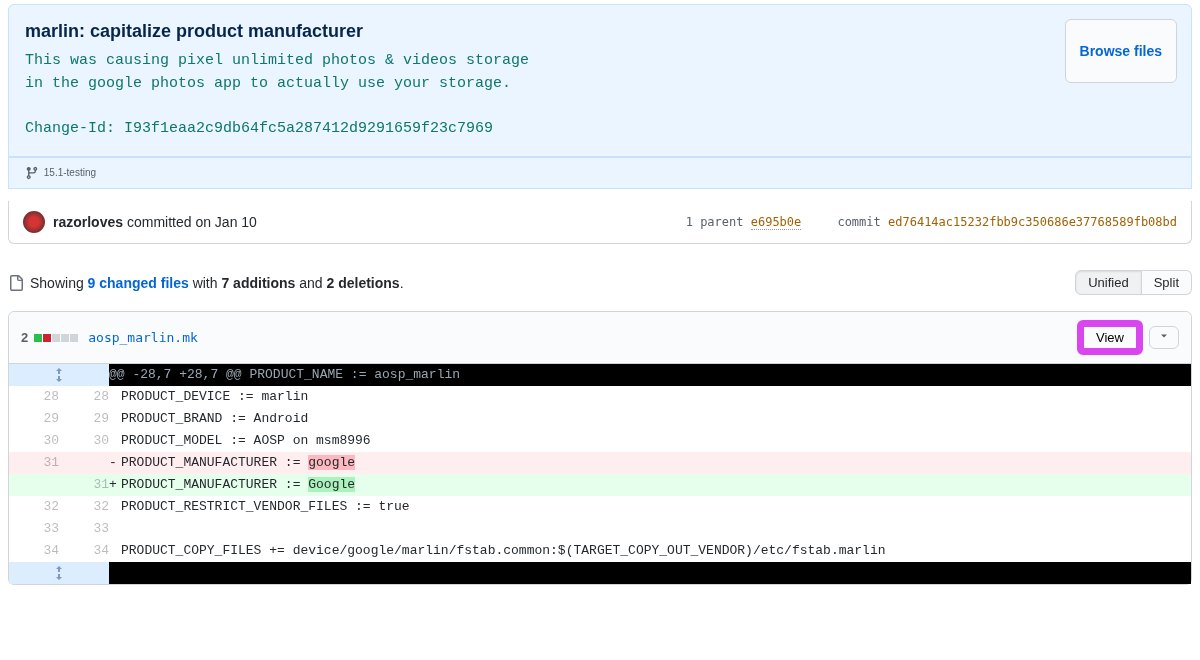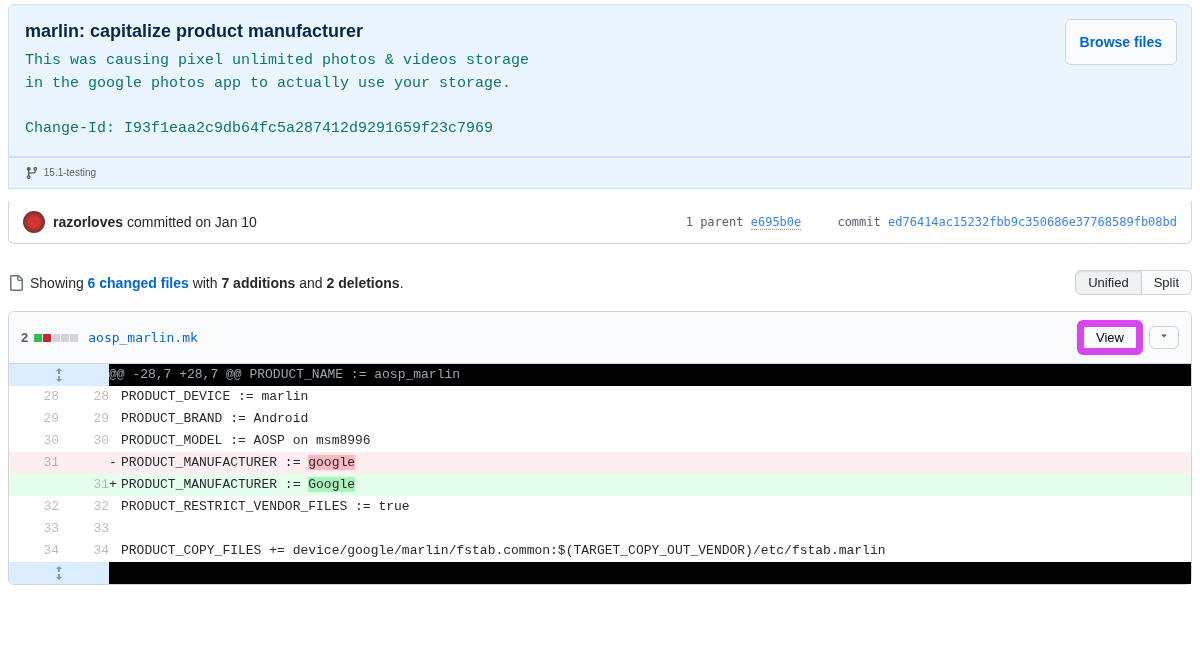--- a/index.html
+++ b/index.html
@@ -1,27 +1,27 @@
 <!DOCTYPE html>
 <html><head>
 <meta charset="utf-8">
 <style>
 * { box-sizing: border-box; margin: 0; padding: 0; }
 body { font-family: -apple-system, BlinkMacSystemFont, "Segoe UI", Helvetica, Arial, sans-serif; font-size: 14px; color: #24292e; background: #fff; padding: 0; }
 .commit-header { background: #eaf5ff; border: 1px solid #c8e1ff; border-radius: 6px 6px 0 0; padding: 16px; margin: 4px 8px 0 8px; position: relative; }
 .commit-title { font-size: 18px; font-weight: 600; color: #05264c; }
 .commit-desc { font-family: SFMono-Regular, Consolas, "Liberation Mono", Menlo, monospace; font-size: 15px; color: #0f766e; margin-top: 8px; white-space: pre-wrap; line-height: 1.5; }
-.browse-btn { position: absolute; top: 14px; right: 14px; background: #fafbfc; border: 1px solid #d1d5da; border-radius: 6px; padding: 14px 14px; font-size: 14px; font-weight: 600; color: #0366d6; cursor: pointer; }
+.browse-btn { position: absolute; top: 14px; right: 14px; background: #fafbfc; border: 1px solid #d1d5da; border-radius: 6px; padding: 23px 14px; font-size: 14px; font-weight: 600; color: #0366d6; cursor: pointer; }
 .branch-row { background: #eaf5ff; border-left: 1px solid #c8e1ff; border-right: 1px solid #c8e1ff; border-bottom: 1px solid #c8e1ff; margin: 0 8px; padding: 8px 16px; border-top: 1px solid #c8e1ff; font-size: 10px; color: #586069; }
 .branch-icon { display: inline-block; width: 14px; vertical-align: middle; margin-right: 2px; }
 .meta-row { background: #fff; border: 1px solid #d1d5da; border-top: none; border-radius: 0 0 6px 6px; margin: 12px 8px; padding: 10px 14px; display: flex; align-items: center; font-size: 14px; }
 .avatar { width: 22px; height: 22px; border-radius: 50%; background: radial-gradient(circle at center, #d63434 30%, #2c2c2c 100%); margin-right: 8px; flex-shrink: 0; }
 .author { font-weight: 600; }
 .meta-right { margin-left: auto; font-family: SFMono-Regular, Consolas, Menlo, monospace; font-size: 12px; color: #586069; }
-.parent-sha, .commit-sha { color: #3b82f6; }
+.parent-sha, .commit-sha { color: #a16207; }
 .parent-sha { border-bottom: 1px dotted #999; }
 .toolbar { display: flex; align-items: center; padding: 14px 8px 10px 8px; }
 .file-icon { width: 16px; height: 16px; margin-right: 6px; fill: #6a737d; }
 .summary-link { color: #0366d6; font-weight: 600; text-decoration: none; }
 .bold { font-weight: 600; }
 .btn-group { margin-left: auto; display: flex; }
 .btn-toggle { background: #fafbfc; border: 1px solid #d1d5da; padding: 4px 12px; font-size: 13px; cursor: pointer; color: #24292e; }
 .btn-toggle.left { border-radius: 6px 0 0 6px; }
 .btn-toggle.right { border-radius: 0 6px 6px 0; border-left: none; }
 .btn-toggle.selected { background: #eff1f3; box-shadow: inset 0 1px 2px rgba(0,0,0,0.1); }
@@ -82,21 +82,21 @@
     <span class="commit-sha">ed76414ac15232fbb9c350686e37768589fb08bd</span>
   </div>
 </div>
 
 <div class="toolbar">
   <svg class="file-icon" viewBox="0 0 16 16">
       <path fill="#6a737d" d="M2 1.75C2 .784 2.784 0 3.75 0h6.586c.464 0 .909.184 1.237.513l2.914 2.914c.329.328.513.773.513 1.237v9.586A1.75 1.75 0 0113.25 16h-9.5A1.75 1.75 0 012 14.25V1.75zm1.5 0v12.5c0 .138.112.25.25.25h9.5a.25.25 0 00.25-.25V6h-2.75A1.75 1.75 0 019 4.25V1.5H3.75a.25.25 0 00-.25.25zm7 0v2.75c0 .138.112.25.25.25h2.75L10.5 1.5z"></path>
     </svg>
   <span>
     <span>Showing</span>
-    <a class="summary-link">6 changed files</a>
+    <a class="summary-link">9 changed files</a>
     <span>with</span>
     <span class="bold">7 additions</span>
     <span>and</span>
     <span class="bold">2 deletions</span><span>.</span>
   </span>
   <div class="btn-group">
     <button class="btn-toggle left selected">Unified</button>
     <button class="btn-toggle right">Split</button>
   </div>
 </div>

